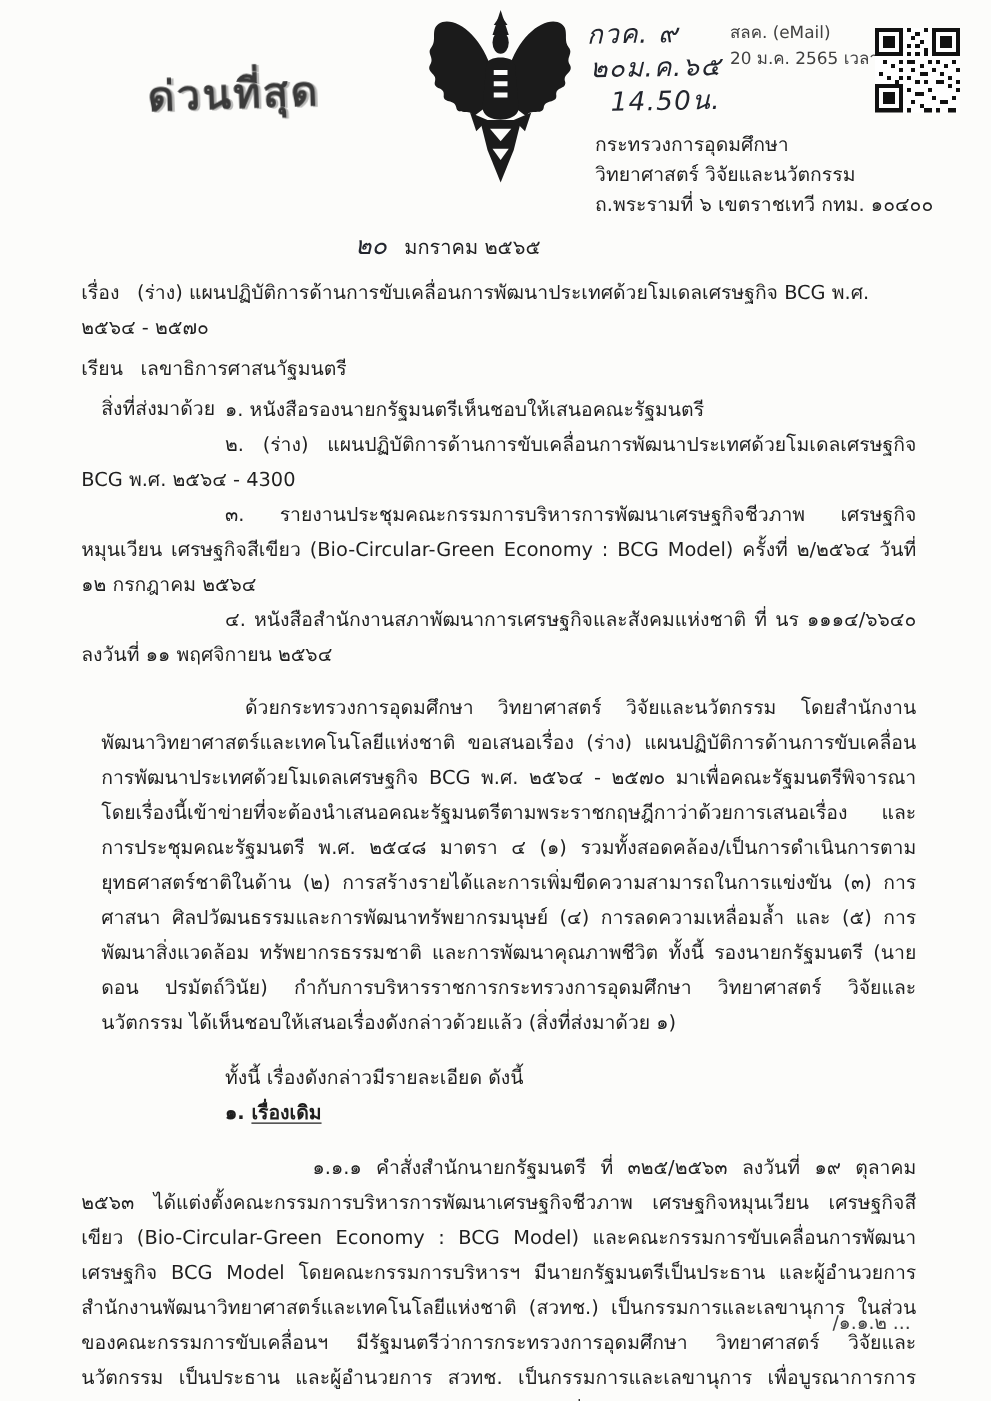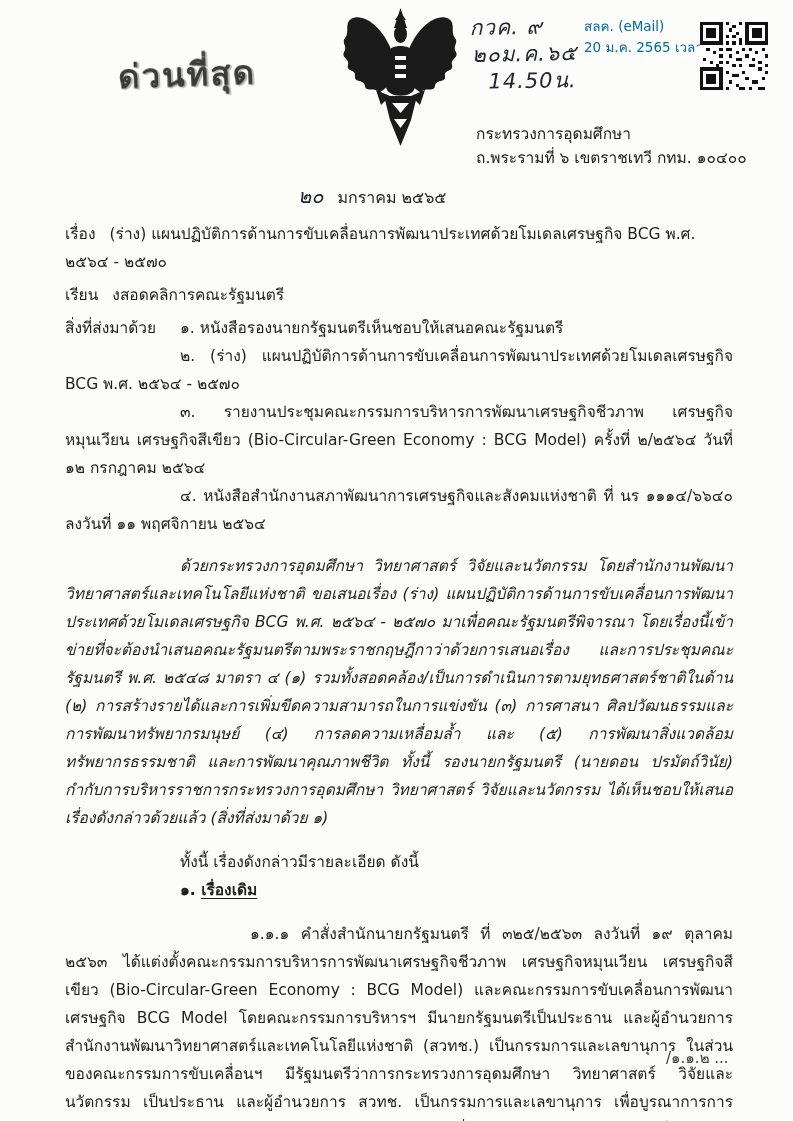--- a/index.html
+++ b/index.html
@@ -16,34 +16,34 @@
   }
   .doc-number{position:absolute;left:122px;top:100px;font-size:17px;color:#2a2a2a;
     font-style:italic;letter-spacing:.5px;}
   .garuda{position:absolute;left:338px;top:6px;width:125px;height:148px;}
   .hand-note{position:absolute;left:470px;top:14px;color:#23262e;
     font-size:21px;line-height:27px;font-style:italic;transform:rotate(-1deg);
     letter-spacing:1px;}
   .hand-note .l2{padding-left:2px;}
   .hand-note .l3{padding-left:18px;}
   .receipt-stamp{position:absolute;left:584px;top:16px;font-size:13.5px;
-    line-height:21px;color:#0369a1;}
+    line-height:21px;color:#404040;}
   .qr{position:absolute;left:700px;top:22px;width:68px;height:68px;}
-  .agency{position:absolute;left:476px;top:122px;font-size:15.5px;line-height:24px;}
-  .date-line{position:absolute;left:298px;top:180px;font-size:16px;}
+  .agency{position:absolute;left:476px;top:104px;font-size:15.5px;line-height:24px;}
+  .date-line{position:absolute;left:284px;top:180px;font-size:16px;}
   .date-line .hand-day{font-style:italic;font-size:20px;color:#23262e;margin-right:14px;}
   
   .content{position:absolute;left:65px;top:220px;width:668px;
     font-size:15.5px;line-height:28px;color:#1f1f1f;}
   .row{margin:0 0 5px 0;}
   .row .lbl{display:inline-block;margin-right:14px;}
   .attach-block{position:relative;margin:0;}
-  .attach-label{position:absolute;left:0;top:0;font-family:Liberation Serif, serif;}
+  .attach-label{position:absolute;left:16px;top:0;font-family:Liberation Serif, serif;}
   .attach-item{margin:0;text-indent:115px;text-align:justify;}
-  .para{margin:14px 0 0 0;text-indent:115px;text-align:justify;font-style:italic;}
+  .para{margin:14px 0 0 16px;text-indent:115px;text-align:justify;}
   .intro{margin:16px 0 0 0;text-indent:115px;}
   .sec-head{margin:0 0 16px 115px;font-weight:bold;}
   .sec-head .u{text-decoration:underline;text-underline-offset:3px;}
   .sub-head{margin:0 0 0 150px;font-weight:bold;}
   .para-deep{margin:0;text-indent:185px;text-align:justify;}
   .footer-next{position:absolute;left:666px;top:1046px;font-size:15px;color:#404040;}
 </style>
 </head>
 <body>
 
@@ -148,42 +148,43 @@
         <rect x="19" y="17" width="1" height="1"></rect>
           <rect x="15" y="20" width="1" height="1"></rect>
           <rect x="18" y="20" width="2" height="1"></rect>
         <rect x="20" y="15" width="1" height="1"></rect>
       </g>
     </svg>
   </div>
 
   <div class="agency">
     <div>กระทรวงการอุดมศึกษา</div>
+    <div>วิทยาศาสตร์ วิจัยและนวัตกรรม</div>
     <div>ถ.พระรามที่ ๖ เขตราชเทวี กทม. ๑๐๔๐๐</div>
   </div>
 
   <div class="date-line">
     <span class="hand-day">๒๐</span><span>มกราคม ๒๕๖๕</span>
   </div>
 
   <div class="content">
 
     <p class="row">
       <span class="lbl">เรื่อง</span><span>(ร่าง) แผนปฏิบัติการด้านการขับเคลื่อนการพัฒนาประเทศด้วยโมเดลเศรษฐกิจ BCG พ.ศ. ๒๕๖๔ - ๒๕๗๐</span>
     </p>
 
     <p class="row">
-      <span class="lbl">เรียน</span><span>งสอดคลิการคณะรัฐมนตรี</span>
+      <span class="lbl">เรียน</span><span>เลขาธิการศาสนาัฐมนตรี</span>
     </p>
 
 
     <div class="attach-block">
       <span class="attach-label">สิ่งที่ส่งมาด้วย</span>
       <p class="attach-item">๑. หนังสือรองนายกรัฐมนตรีเห็นชอบให้เสนอคณะรัฐมนตรี</p>
-      <p class="attach-item">๒. (ร่าง) แผนปฏิบัติการด้านการขับเคลื่อนการพัฒนาประเทศด้วยโมเดลเศรษฐกิจ BCG พ.ศ. ๒๕๖๔ - ๒๕๗๐</p>
+      <p class="attach-item">๒. (ร่าง) แผนปฏิบัติการด้านการขับเคลื่อนการพัฒนาประเทศด้วยโมเดลเศรษฐกิจ BCG พ.ศ. ๒๕๖๔ - 4300</p>
       <p class="attach-item">๓. รายงานประชุมคณะกรรมการบริหารการพัฒนาเศรษฐกิจชีวภาพ เศรษฐกิจหมุนเวียน เศรษฐกิจสีเขียว (Bio-Circular-Green Economy : BCG Model) ครั้งที่ ๒/๒๕๖๔ วันที่ ๑๒ กรกฎาคม ๒๕๖๔</p>
       <p class="attach-item">๔. หนังสือสำนักงานสภาพัฒนาการเศรษฐกิจและสังคมแห่งชาติ ที่ นร ๑๑๑๔/๖๖๔๐ ลงวันที่ ๑๑ พฤศจิกายน ๒๕๖๔</p>
     </div>
 
     <p class="para">ด้วยกระทรวงการอุดมศึกษา วิทยาศาสตร์ วิจัยและนวัตกรรม โดยสำนักงานพัฒนาวิทยาศาสตร์และเทคโนโลยีแห่งชาติ ขอเสนอเรื่อง (ร่าง) แผนปฏิบัติการด้านการขับเคลื่อนการพัฒนาประเทศด้วยโมเดลเศรษฐกิจ BCG พ.ศ. ๒๕๖๔ - ๒๕๗๐ มาเพื่อคณะรัฐมนตรีพิจารณา โดยเรื่องนี้เข้าข่ายที่จะต้องนำเสนอคณะรัฐมนตรีตามพระราชกฤษฎีกาว่าด้วยการเสนอเรื่อง และการประชุมคณะรัฐมนตรี พ.ศ. ๒๕๔๘ มาตรา ๔ (๑) รวมทั้งสอดคล้อง/เป็นการดำเนินการตามยุทธศาสตร์ชาติในด้าน (๒) การสร้างรายได้และการเพิ่มขีดความสามารถในการแข่งขัน (๓) การศาสนา ศิลปวัฒนธรรมและการพัฒนาทรัพยากรมนุษย์ (๔) การลดความเหลื่อมล้ำ และ (๕) การพัฒนาสิ่งแวดล้อม ทรัพยากรธรรมชาติ และการพัฒนาคุณภาพชีวิต ทั้งนี้ รองนายกรัฐมนตรี (นายดอน ปรมัตถ์วินัย) กำกับการบริหารราชการกระทรวงการอุดมศึกษา วิทยาศาสตร์ วิจัยและนวัตกรรม ได้เห็นชอบให้เสนอเรื่องดังกล่าวด้วยแล้ว (สิ่งที่ส่งมาด้วย ๑)</p>
 
     <p class="intro">ทั้งนี้ เรื่องดังกล่าวมีรายละเอียด ดังนี้</p>
 
     <p class="sec-head">
       <span>๑.</span>

